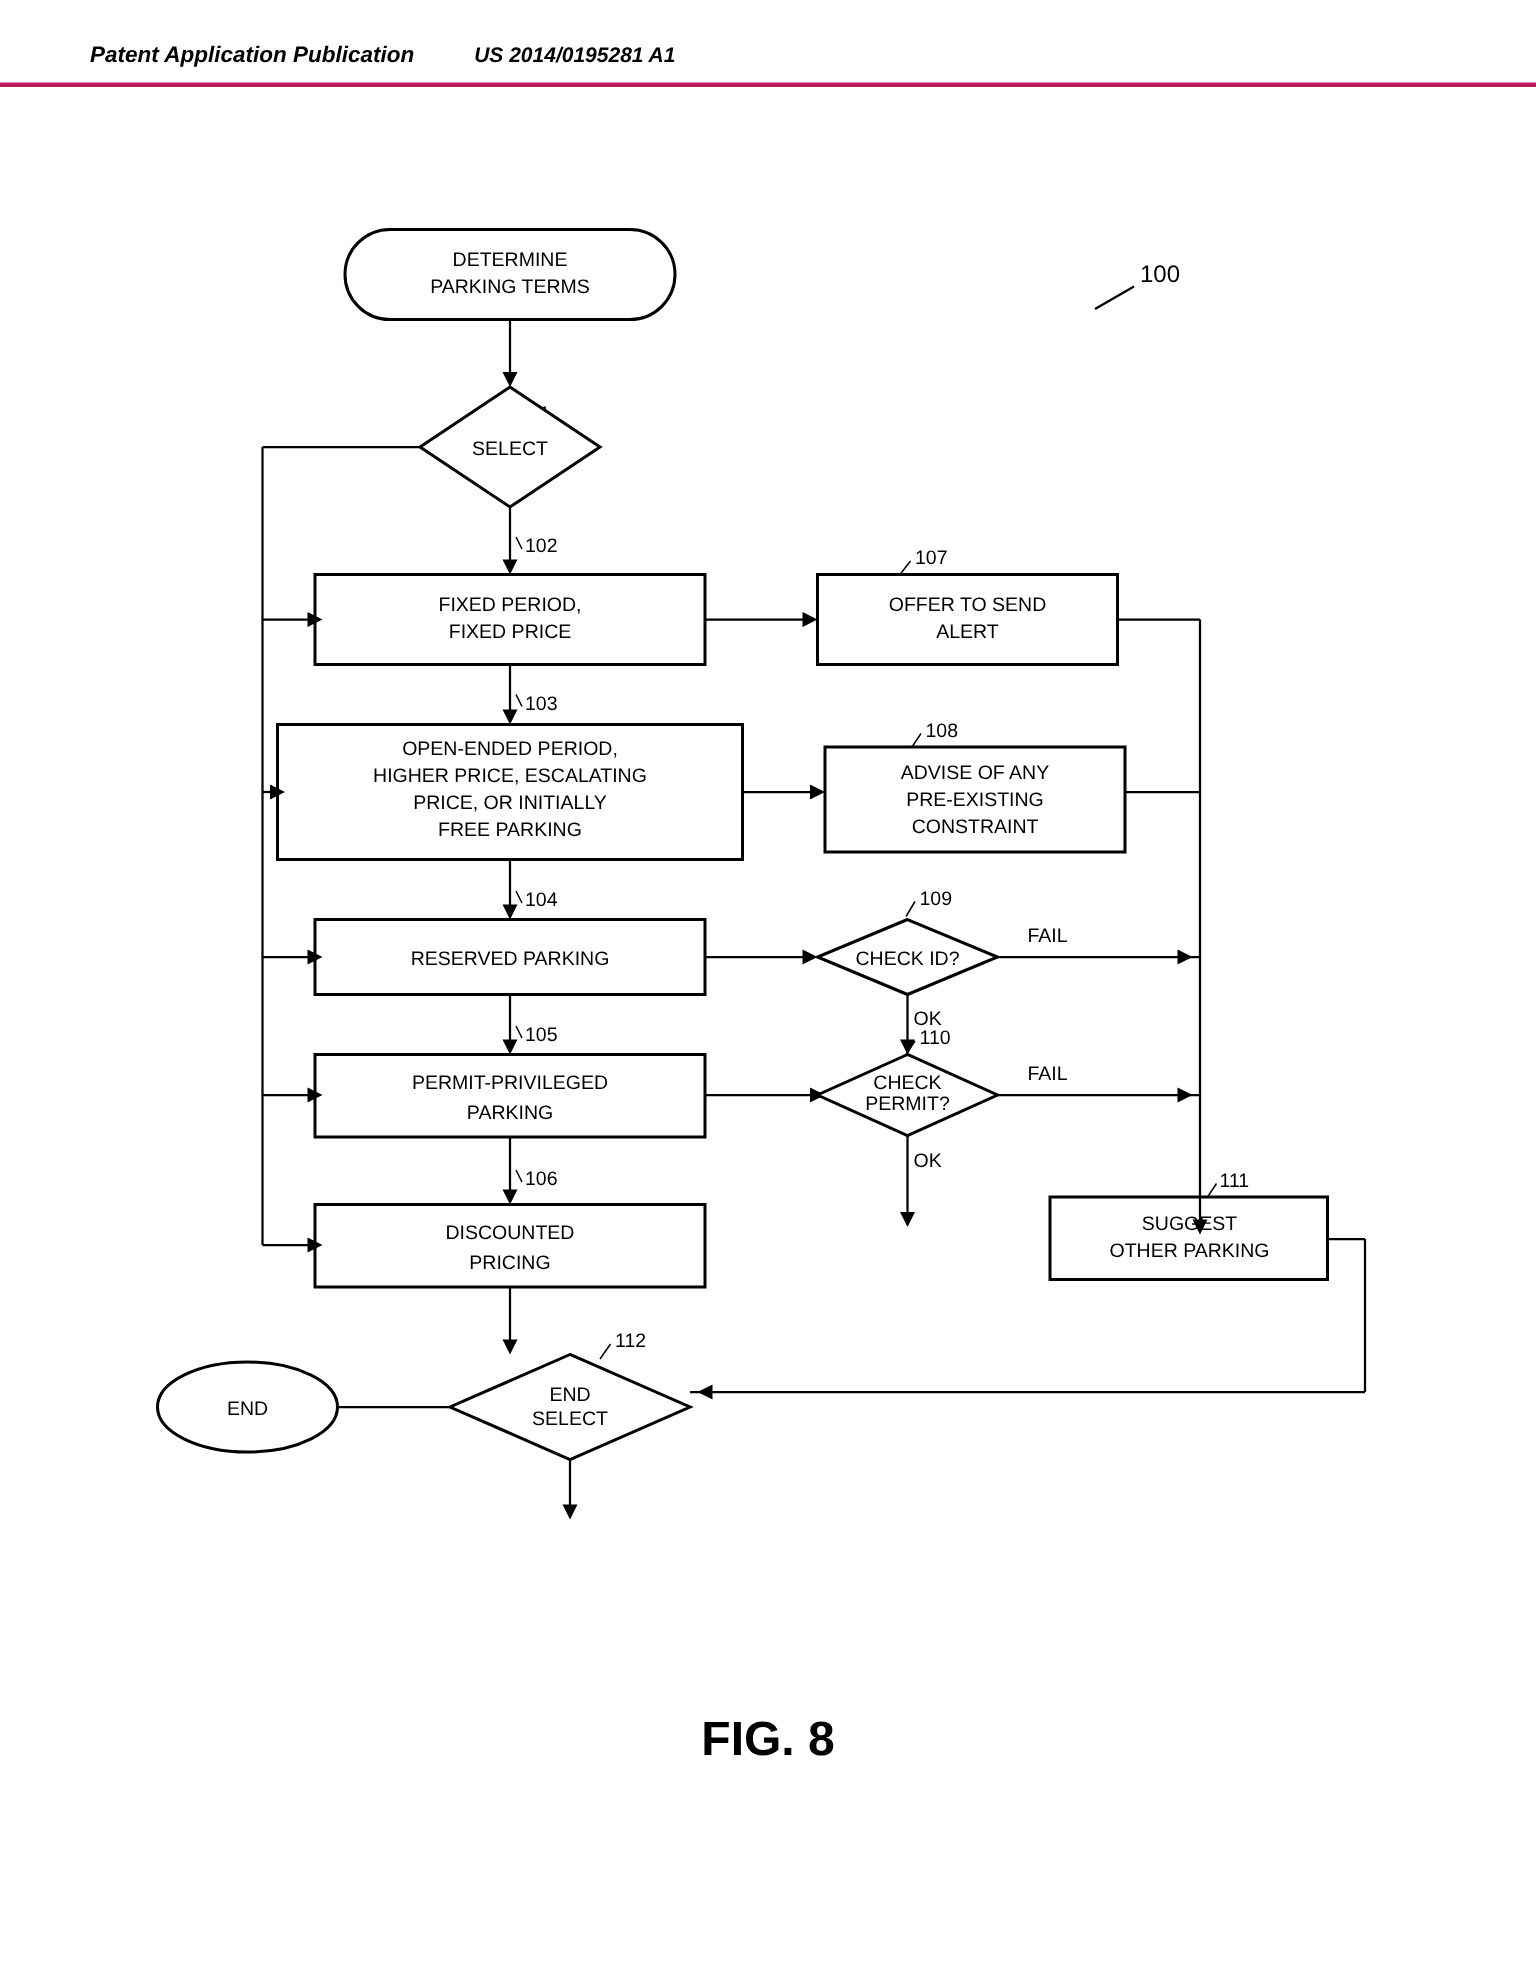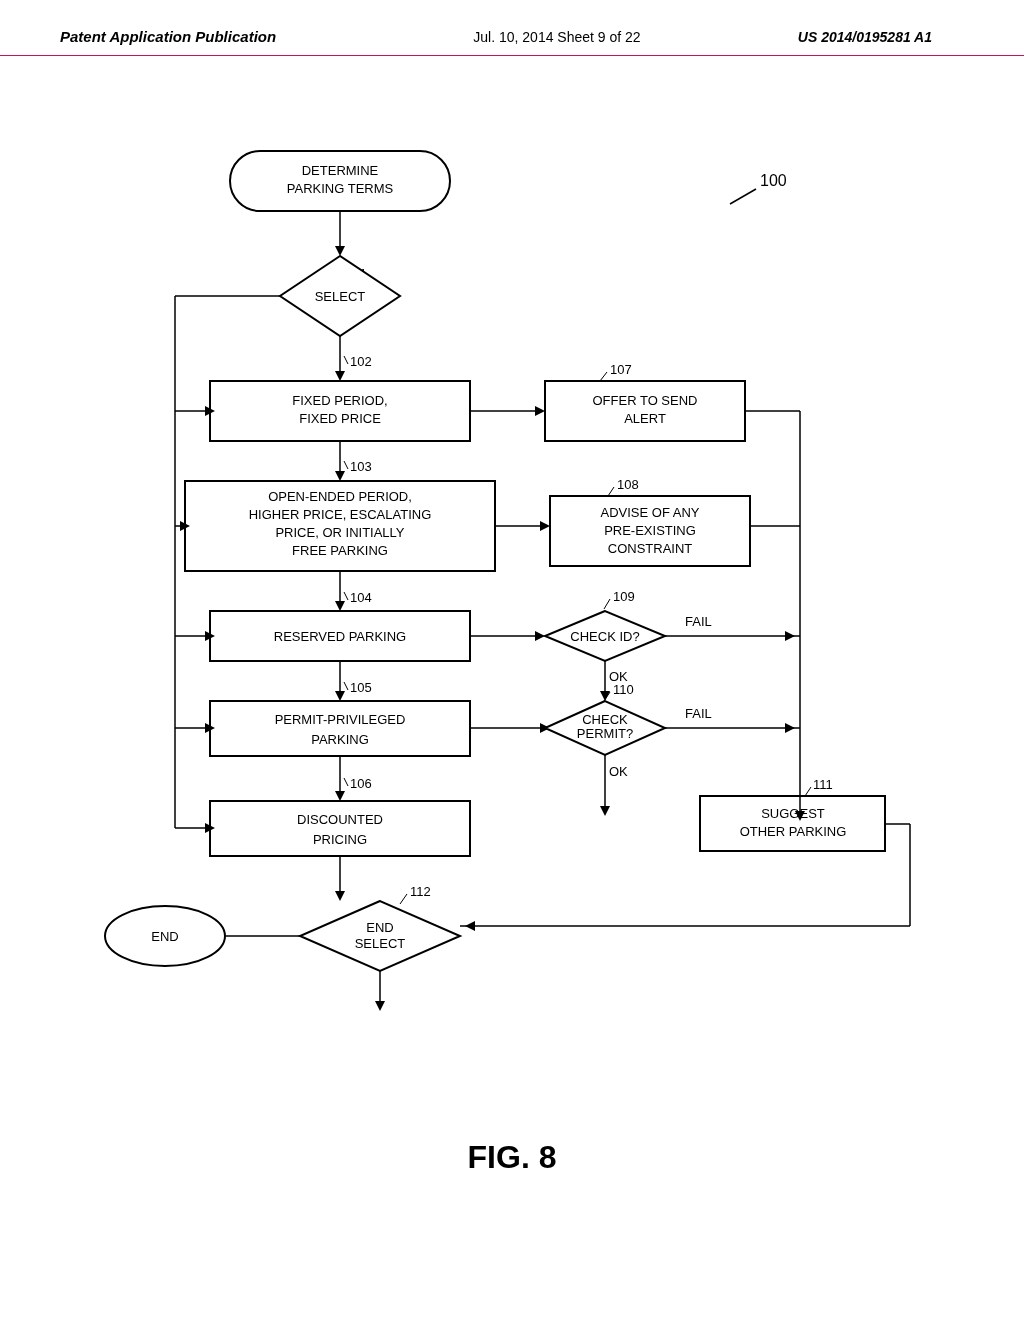--- a/index.html
+++ b/index.html
@@ -13,22 +13,22 @@
     }
     .page {
       width: 1024px;
       min-height: 1320px;
       background: #fff;
       position: relative;
     }
     .header {
       display: flex;
       align-items: baseline;
-      padding: 28px 92px 10px 60px;
-      border-bottom: 1px solid #be185d;
+      padding: 28px 60px 10px 60px;
+      border-bottom: 3px solid #be185d;
     }
     .header-left {
       font-size: 15px;
       font-weight: bold;
       font-style: italic;
       flex: 0 0 auto;
       margin-right: 40px;
     }
     .header-center {
       font-size: 14px;
@@ -62,21 +62,20 @@
       font-weight: bold;
       font-family: Arial, sans-serif;
     }
   </style>
 </head>
 <body>
 
 <div class="page">
   <div class="header">
     <div class="header-left">Patent Application Publication</div>
-    <div class="header-center">Jul. 10, 2014   Sheet 9 of 22</div>
     <div class="header-right">US 2014/0195281 A1</div>
   </div>
 
   <div class="diagram-area">
     <svg class="flowchart" viewBox="0 0 1024 1160" xmlns="http://www.w3.org/2000/svg">
 
       <text x="760" y="130" font-size="16" font-family="Arial">100</text>
       <line x1="756" y1="133" x2="730" y2="148" stroke="black" stroke-width="1.5"></line>
 
       <rect x="230" y="95" width="220" height="60" rx="30" ry="30" fill="white" stroke="black" stroke-width="2"></rect>

